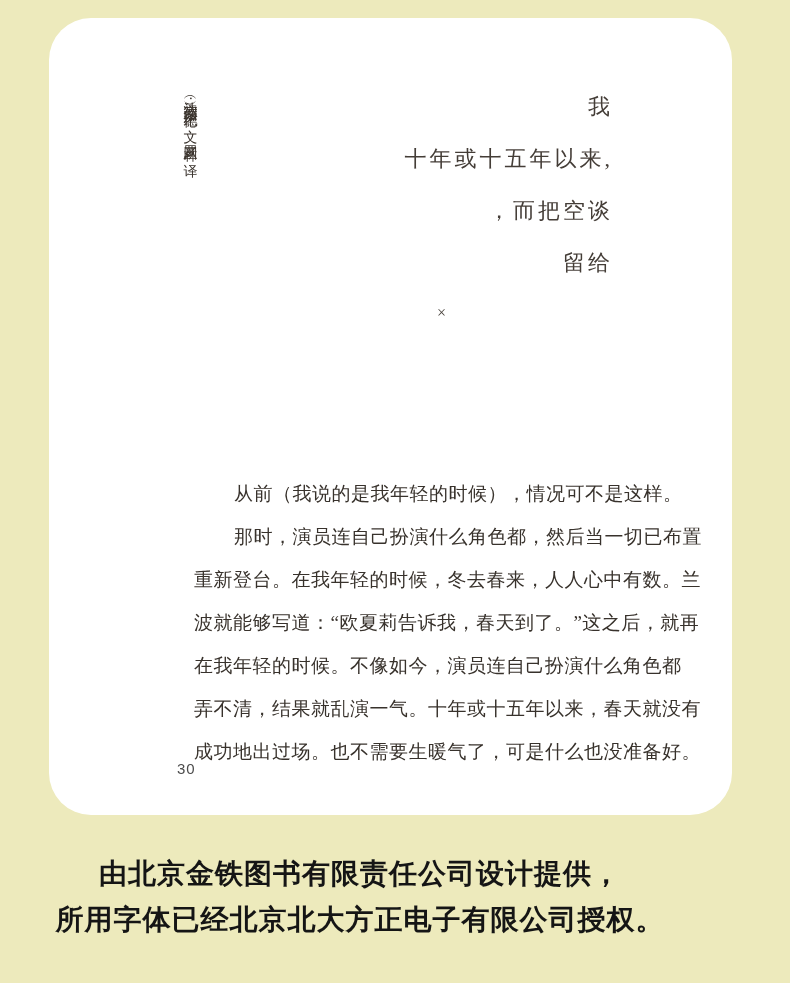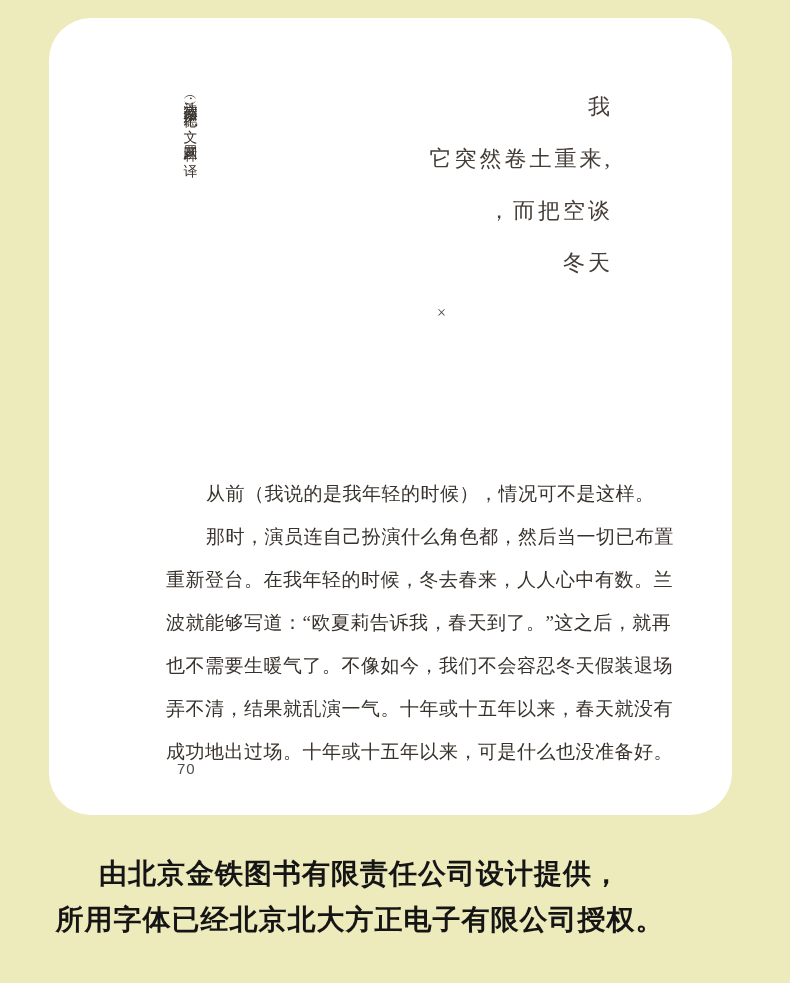--- a/index.html
+++ b/index.html
@@ -52,21 +52,21 @@
   .bodytext {
     position: absolute;
     left: 117px;
     top: 454px;
     width: 472px;
     font-size: 19px;
     line-height: 43px;
     color: #38322C;
     letter-spacing: 0.5px;
   }
-  .bline { white-space: nowrap; }
+  .bline { white-space: nowrap; margin-left: 28px; }
   .bline.indent { padding-left: 40px; }
   .pagenum {
     position: absolute;
     left: 128px;
     top: 742px;
     font-size: 15px;
     letter-spacing: 1px;
     color: #4C4C4C;
     font-family: "Liberation Sans", "DejaVu Sans", sans-serif;
   }
@@ -88,38 +88,38 @@
 <body>
 
 <div class="canvas">
 
   <div class="card">
 
     <div class="author">（法）安德烈·纪德／文　罗国林／译</div>
 
     <div class="quote">
       <div class="qline">我</div>
-      <div class="qline">它突然卷土重来,</div>
+      <div class="qline">十年或十五年以来,</div>
       <div class="qline">，而把空谈</div>
-      <div class="qline">冬天</div>
+      <div class="qline">留给</div>
     </div>
 
     <span class="xmark">×</span>
 
     <div class="bodytext">
       <div class="bline indent">从前（我说的是我年轻的时候），情况可不是这样。</div>
       <div class="bline indent">那时，演员连自己扮演什么角色都，然后当一切已布置</div>
       <div class="bline">重新登台。在我年轻的时候，冬去春来，人人心中有数。兰</div>
       <div class="bline">波就能够写道：“欧夏莉告诉我，春天到了。”这之后，就再</div>
-      <div class="bline">也不需要生暖气了。不像如今，我们不会容忍冬天假装退场</div>
+      <div class="bline">在我年轻的时候。不像如今，演员连自己扮演什么角色都</div>
       <div class="bline">弄不清，结果就乱演一气。十年或十五年以来，春天就没有</div>
-      <div class="bline">成功地出过场。十年或十五年以来，可是什么也没准备好。</div>
+      <div class="bline">成功地出过场。也不需要生暖气了，可是什么也没准备好。</div>
     </div>
 
-    <div class="pagenum">70</div>
+    <div class="pagenum">30</div>
 
   </div>
 
   <div class="footer">
     <div class="fline">由北京金铁图书有限责任公司设计提供，</div>
     <div class="fline">所用字体已经北京北大方正电子有限公司授权。</div>
   </div>
 
 </div>
 

